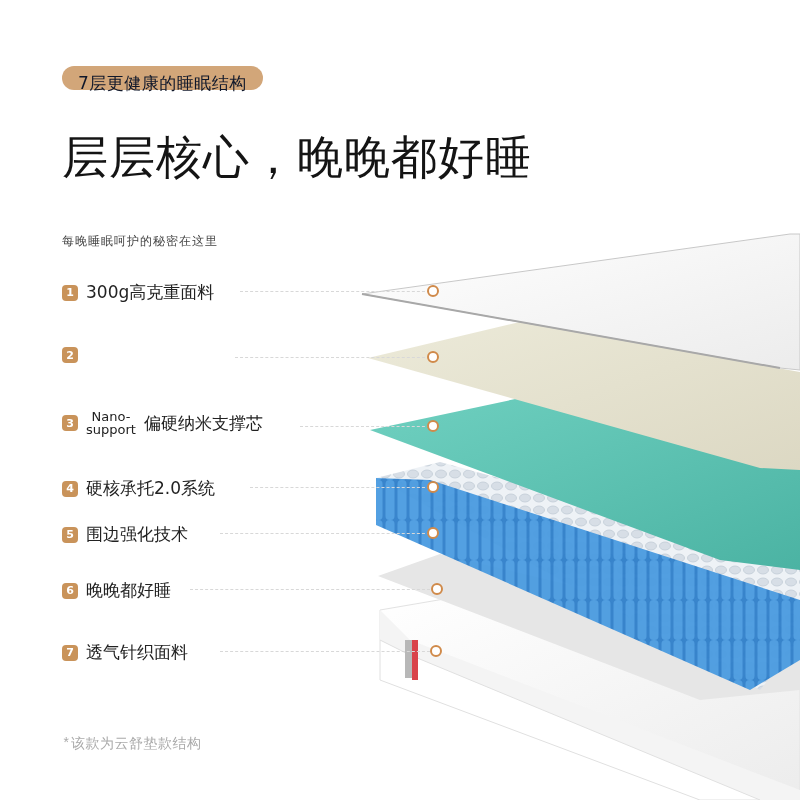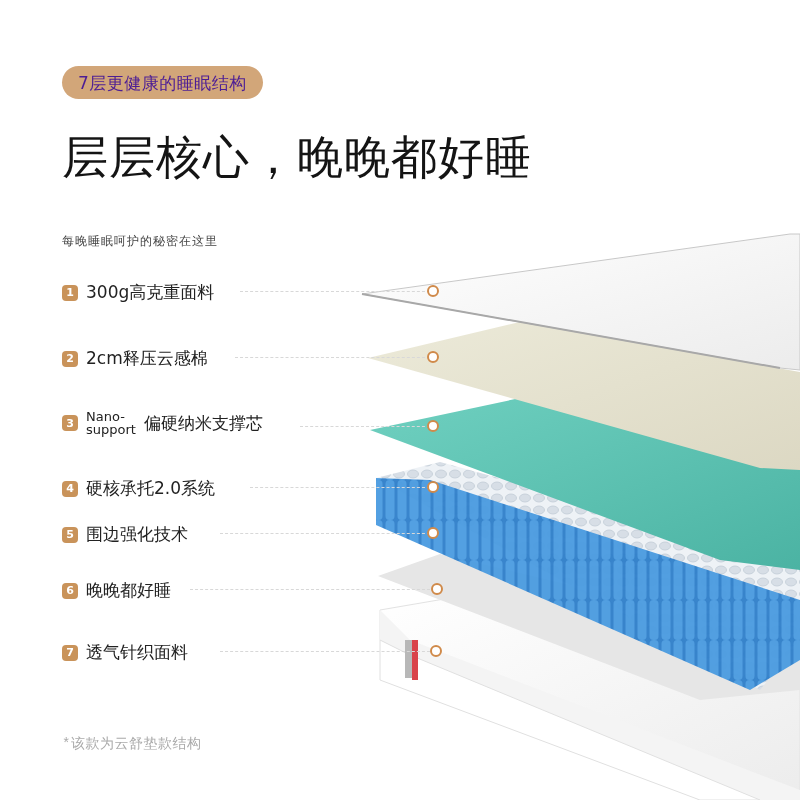--- a/index.html
+++ b/index.html
@@ -3,23 +3,23 @@
 <meta charset="utf-8">
 <style>
   html, body { margin:0; padding:0; }
   body {
     width:800px; height:800px; overflow:hidden; position:relative;
     background:#ffffff;
     font-family:"DejaVu Sans", "Liberation Sans", sans-serif;
     color:#1a1a1a;
   }
   .tag-pill {
-    position:absolute; left:62px; top:66px; height:33px;
+    position:absolute; left:62px; top:66px; height:24px;
     padding:0 16px; border-radius:17px;
-    background:#d2a679; color:#4c1d95;
+    background:#d2a679; color:#0f172a;
     font-size:17px; line-height:34px; letter-spacing:0.5px;
   }
   .title {
     position:absolute; left:62px; top:126px;
     font-size:46px; font-weight:normal; color:#141414; letter-spacing:1px;
     line-height:62px; white-space:nowrap;
   }
   .subtitle {
     position:absolute; left:62px; top:200px;
     font-size:12px; color:#444; letter-spacing:1px;margin-top:33px;
@@ -27,21 +27,21 @@
   .layer-label {
     position:absolute; left:62px; display:flex; align-items:center;
     font-size:17px; color:#222; white-space:nowrap;
   }
   .num-badge {
     width:16px; height:16px; border-radius:4px;
     background:#c9935a; color:#fff; font-size:11px; font-weight:bold;
     display:flex; align-items:center; justify-content:center;
     margin-right:8px; flex-shrink:0;
   }
-  .nano-stack { display:flex; flex-direction:column; line-height:13px; font-size:13px; margin-right:8px; }
+  .nano-stack { display:flex; flex-direction:column; line-height:13px; font-size:13px; margin-right:8px;align-items:center; }
   .leader {
     position:absolute; height:0; border-top:1px dashed #d8d8d8;
   }
   .dot {
     position:absolute; width:8px; height:8px; border-radius:50%;
     border:2px solid #d08a4a; background:#fff;
     transform:translate(-50%,-50%);
   }
   .footnote {
     position:absolute; left:62px; top:735px;
@@ -120,21 +120,20 @@
 <div class="dot" style="left:433px;top:533px;"></div>
 <div class="dot" style="left:437px;top:589px;"></div>
 <div class="dot" style="left:436px;top:651px;"></div>
 
 <div class="layer-label" style="top:281px;">
   <span class="num-badge">1</span>
   <span>300g高克重面料</span>
 </div>
 <div class="layer-label" style="top:347px;">
   <span class="num-badge">2</span>
-  <span>2cm释压云感棉</span>
 </div>
 <div class="layer-label" style="top:410px;">
   <span class="num-badge">3</span>
   <span class="nano-stack">
     <span>Nano-</span>
     <span>support</span>
   </span>
   <span>偏硬纳米支撑芯</span>
 </div>
 <div class="layer-label" style="top:477px;">

